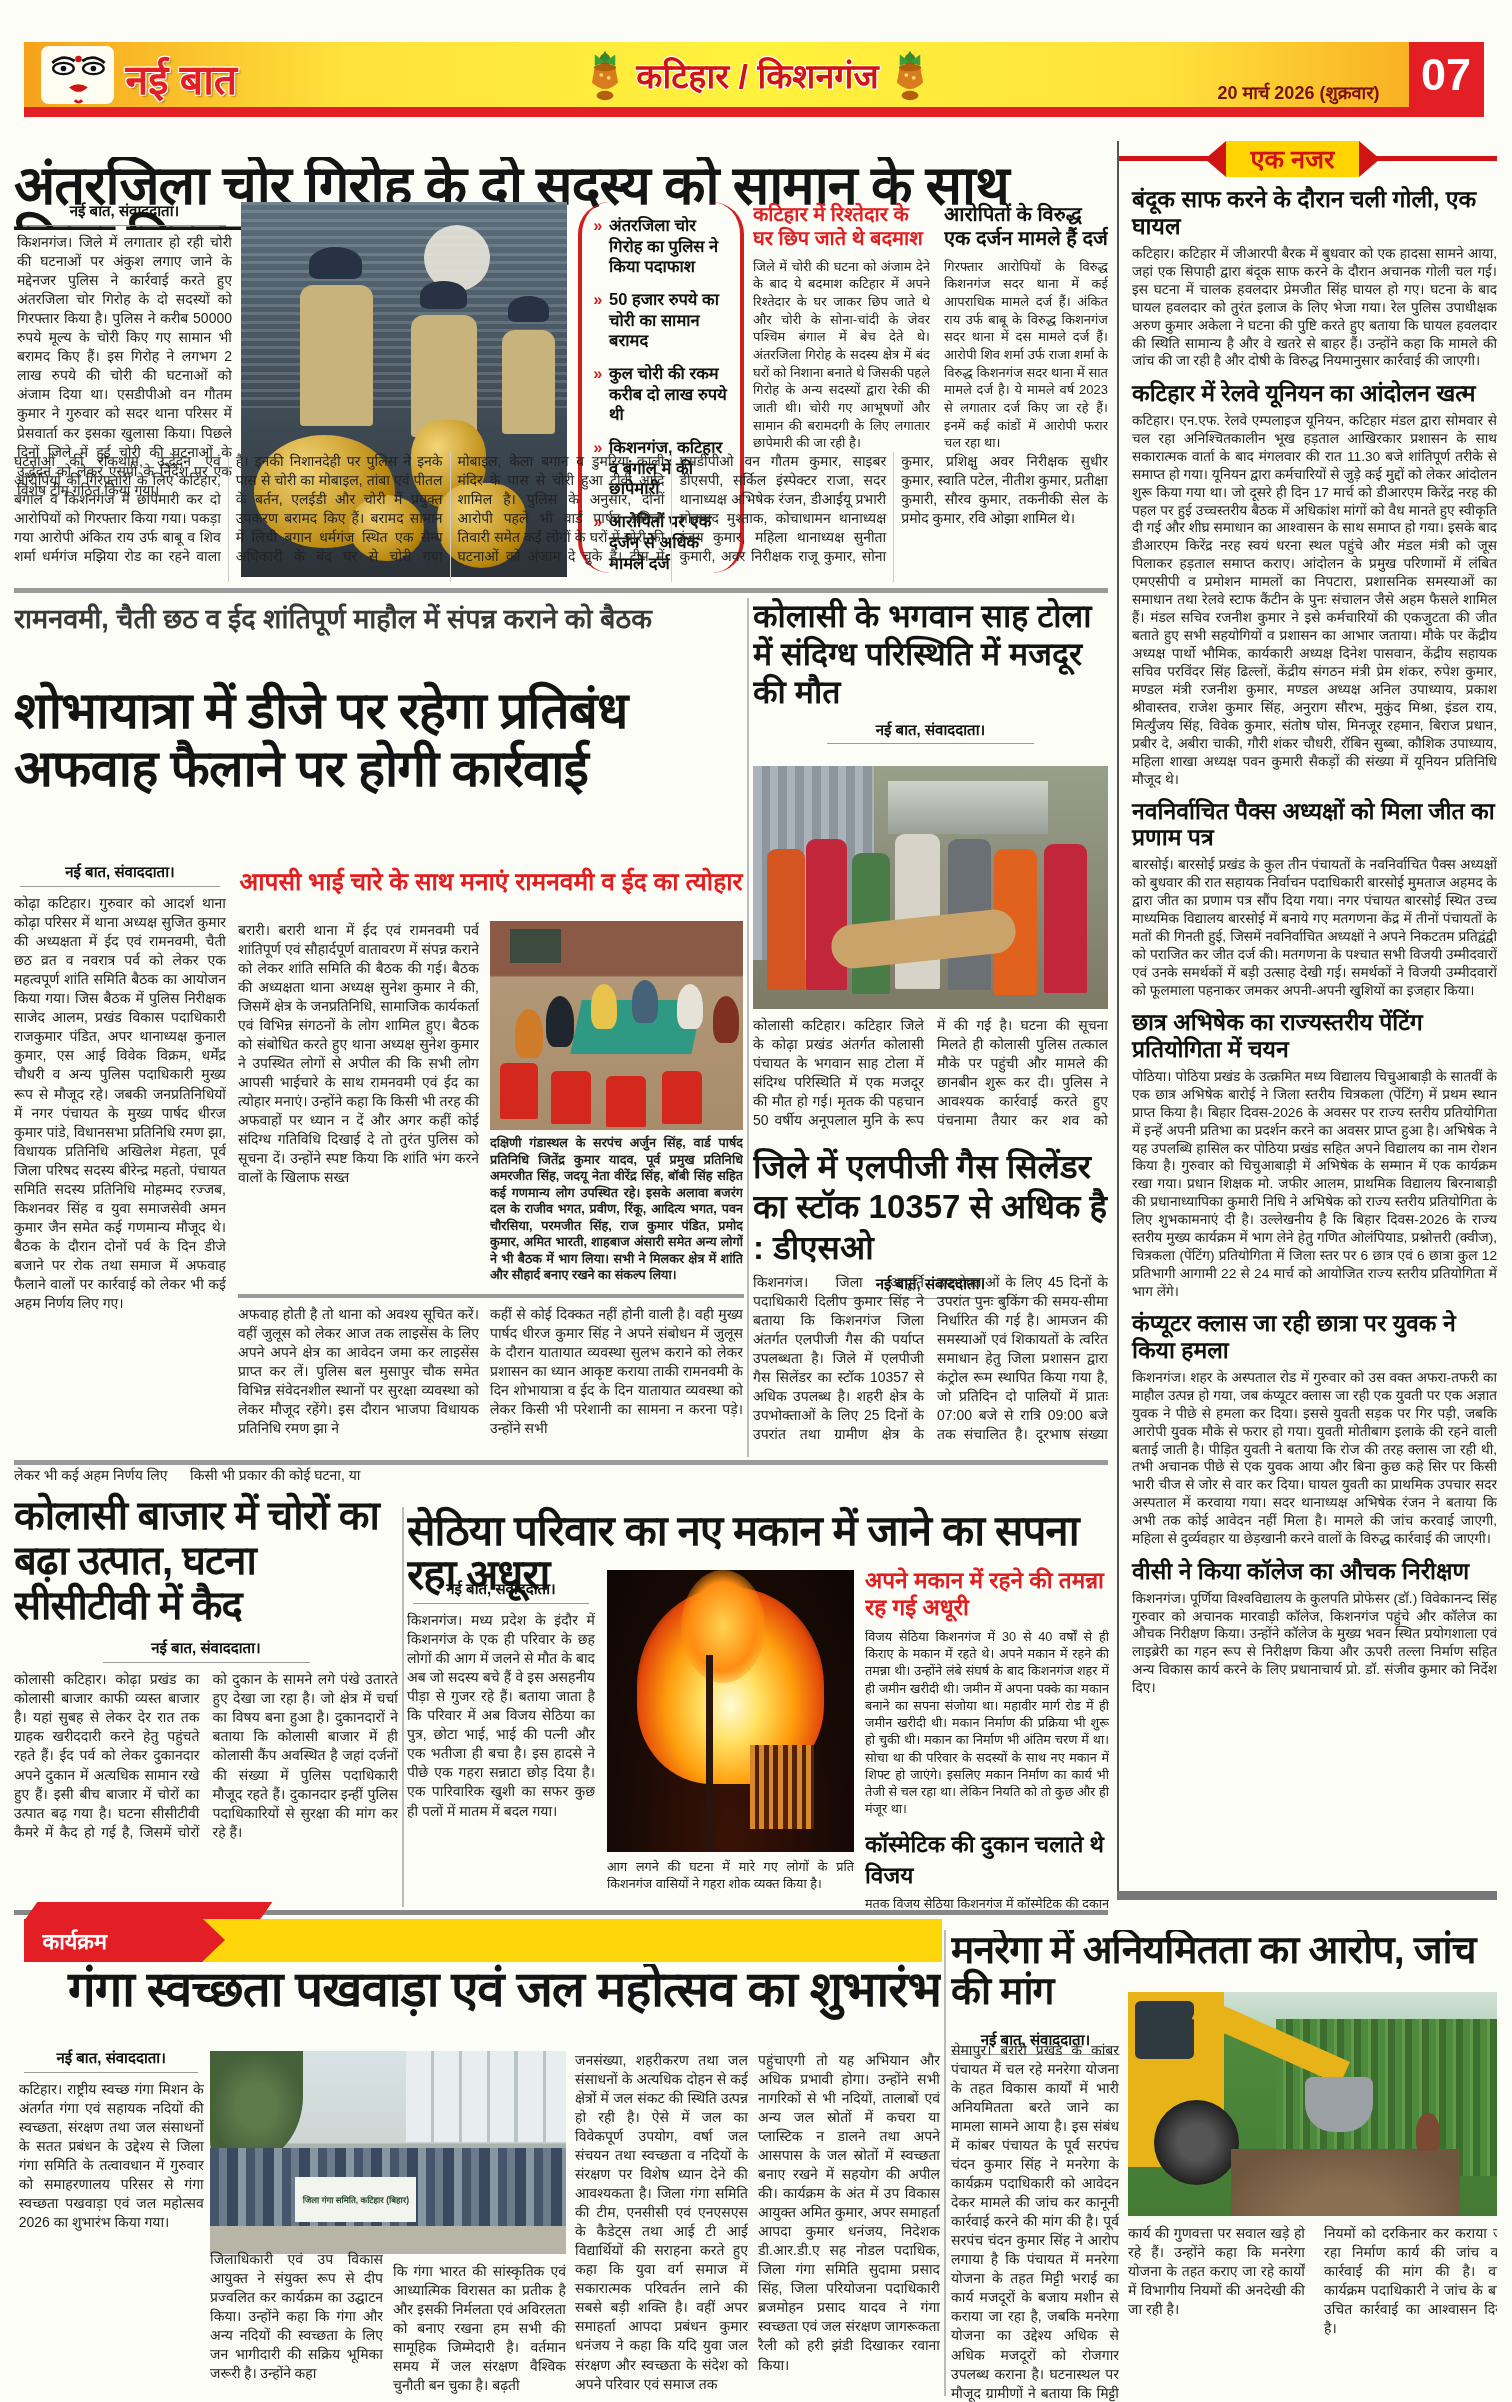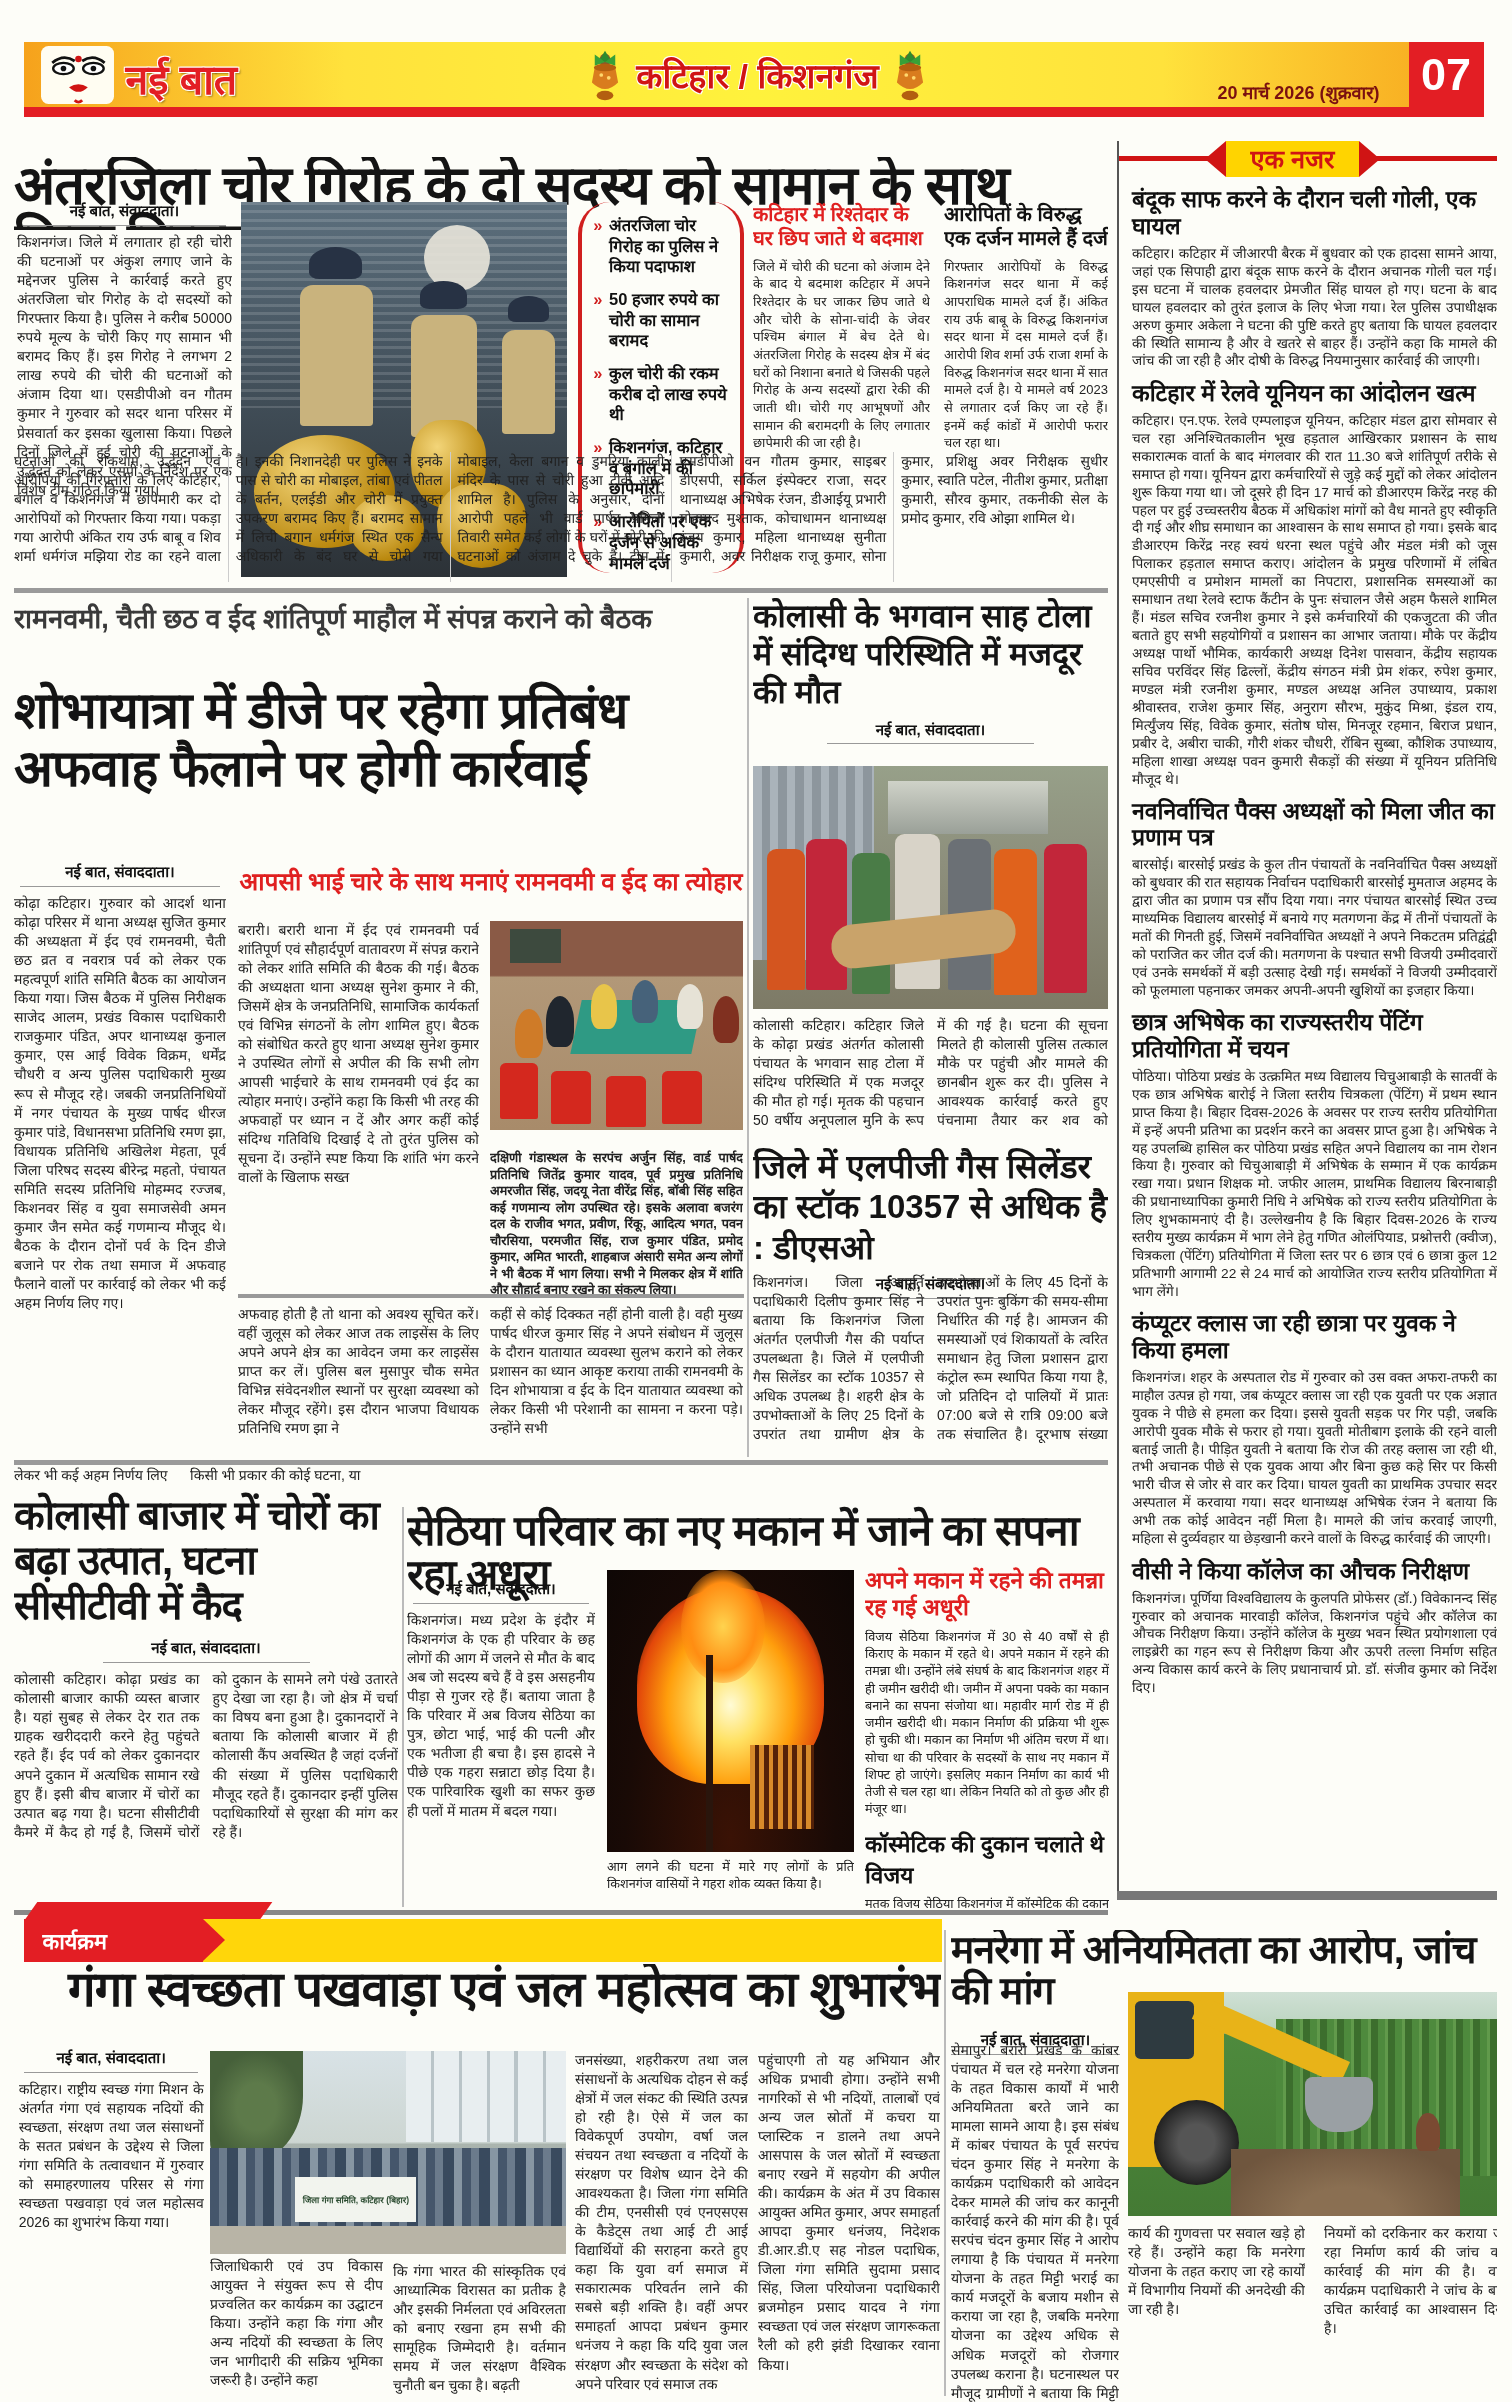--- a/index.html
+++ b/index.html
@@ -60,21 +60,21 @@
   
   #dj{left:14px;top:595px;width:730px;height:864px;}
   #dj-kicker{position:absolute;left:0;top:3.8px;width:730px;font-size:27px;font-weight:bold;color:#3a3a3a;}
   #dj-headline{position:absolute;left:0;top:45px;width:725px;font-size:51px;font-weight:bold;
     color:#141414;line-height:1.13;letter-spacing:-0.9px;}
   #dj-colA{position:absolute;left:0;top:266px;width:212px;height:595px;overflow:hidden;}
   #dj-subhead{position:absolute;left:224px;top:273px;width:506px;font-size:24.5px;font-weight:bold;
     color:#e02020;text-align:center;line-height:1.15;}
   #dj-colB{position:absolute;left:224px;top:326px;width:241px;height:369px;overflow:hidden;}
   #dj-photo{position:absolute;left:476px;top:326px;width:253px;height:209px;}
-  #dj-caption{position:absolute;left:476px;top:555px;width:253px;height:153px;overflow:hidden;
+  #dj-caption{position:absolute;left:476px;top:540px;width:253px;height:153px;overflow:hidden;
     font-size:12.7px;font-weight:bold;line-height:1.3;text-align:justify;color:#222;}
   #dj-div{position:absolute;left:224px;top:699px;width:506px;height:3.8px;background:#999;}
   #dj-colD{position:absolute;left:224px;top:710px;width:241px;height:151px;overflow:hidden;}
   #dj-colE{position:absolute;left:476px;top:710px;width:253px;height:151px;overflow:hidden;}
 
   
   #kd{left:753px;top:598px;width:355px;height:546px;}
   #kd h2{margin:0;font-size:32px;line-height:1.18;font-weight:bold;color:#141414;}
   #kd-photo{position:absolute;left:0;top:168px;width:355px;height:243px;}
   #kd-body{position:absolute;left:0;top:418px;width:355px;height:128px;column-count:2;column-gap:13px;}
@@ -110,21 +110,21 @@
     padding:0 19px;position:relative;min-width:141px;}
   #banner-label::after{content:"";position:absolute;right:-22.6px;top:0;width:0;height:0;
     border-top:21.7px solid transparent;border-bottom:21.7px solid transparent;border-left:22.6px solid #e31e24;}
   #banner-text{flex:1;display:flex;align-items:center;padding-left:41px;font-size:19.3px;font-weight:bold;color:#111;}
 
   
   #ga{left:14px;top:1964px;width:927px;height:438px;}
   #ga h2{margin:0;font-size:49px;font-weight:bold;color:#141414;letter-spacing:-0.9px;line-height:1.05;text-align:right;}
   #ga-col1{position:absolute;left:4.7px;top:83px;width:185px;height:355px;overflow:hidden;}
   #ga-photo{position:absolute;left:196px;top:87px;width:356px;height:203px;}
-  #ga-col2{position:absolute;left:196px;top:293px;width:173px;height:140px;overflow:hidden;}
+  #ga-col2{position:absolute;left:196px;top:286px;width:173px;height:140px;overflow:hidden;font-family:Liberation Serif, serif;}
   #ga-col3{position:absolute;left:379px;top:298px;width:173px;height:140px;overflow:hidden;}
   #ga-col4{position:absolute;left:561px;top:87px;width:173px;height:351px;overflow:hidden;}
   #ga-col5{position:absolute;left:744px;top:87px;width:182px;height:351px;overflow:hidden;}
 
   
   #mn{left:951px;top:1930px;width:546px;height:472px;}
   #mn h2{margin:0;font-size:39px;font-weight:bold;color:#141414;letter-spacing:-0.9px;line-height:1.05;}
   #mn .byline{width:169px;margin:17px 0 7.5px 0;}
   #mn-colL{position:absolute;left:0;top:111px;width:168px;height:361px;overflow:hidden;}
   #mn-photo{position:absolute;left:177px;top:62px;width:369px;height:224px;}

